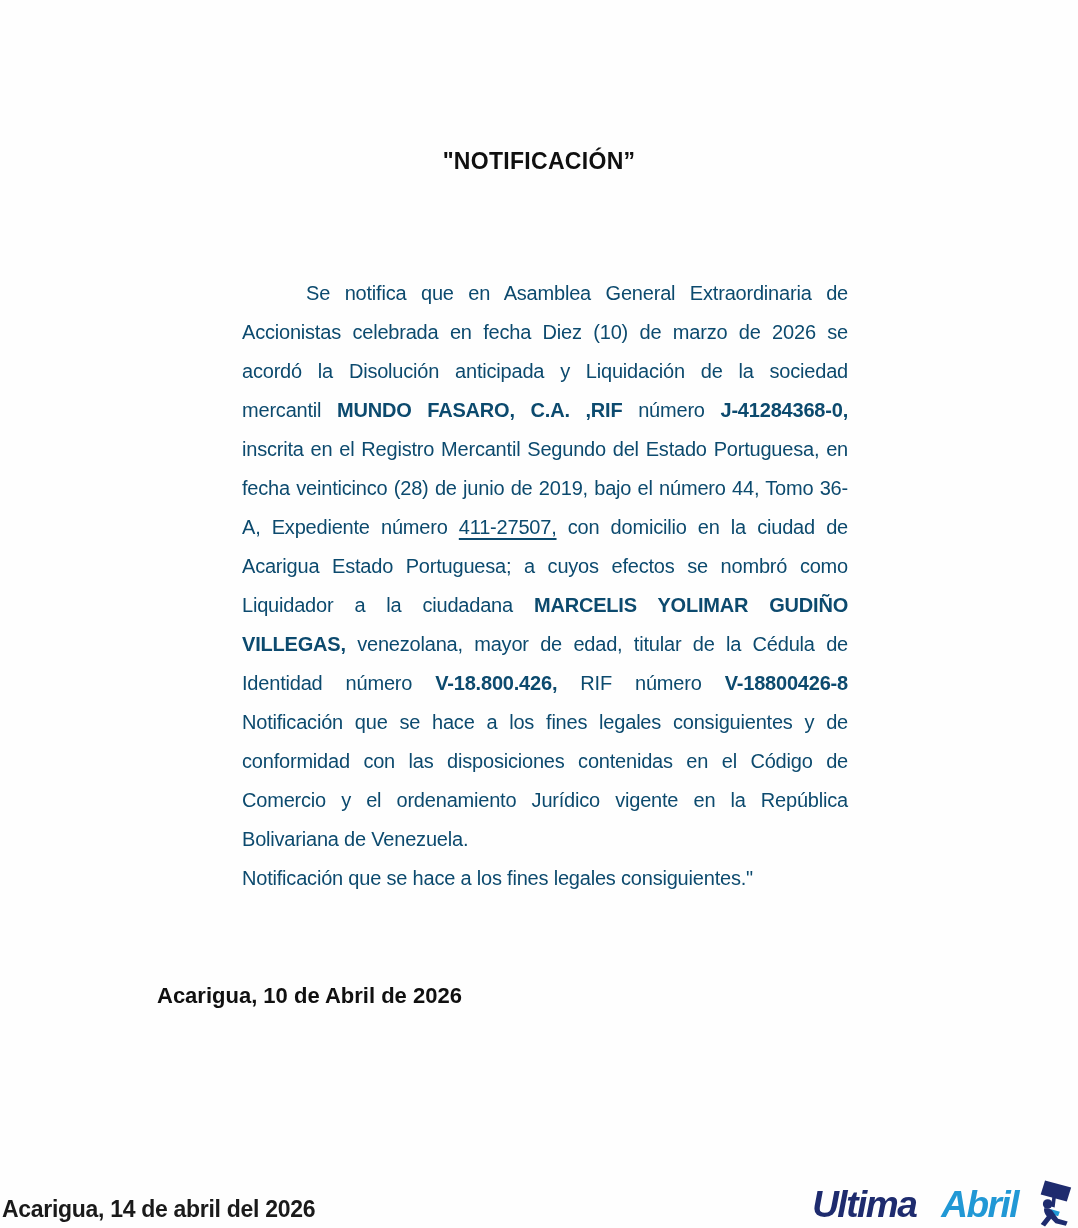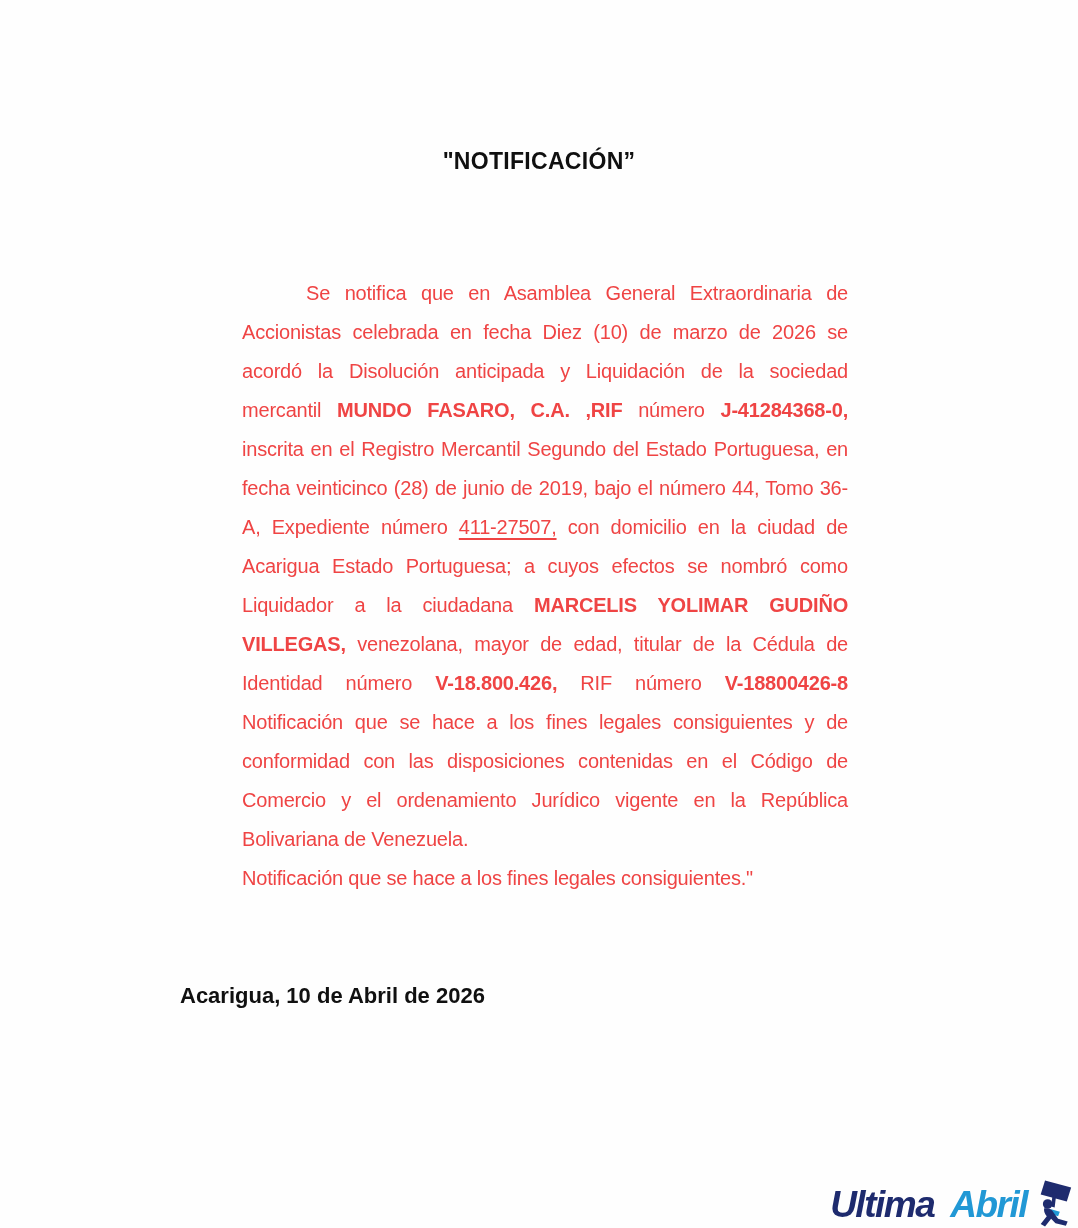--- a/index.html
+++ b/index.html
@@ -30,51 +30,50 @@
   }
   .doc-body {
     position: absolute;
     top: 274px;
     left: 242px;
     width: 606px;
     font-size: 20px;
     line-height: 39px;
     letter-spacing: -0.2px;
     text-align: justify;
-    color: #ef4444;
+    color: #0c4a6e;
   }
   .doc-body p.main { text-indent: 64px; }
   .doc-body .b { font-weight: 700; }
   .doc-body .u { text-decoration: underline; text-underline-offset: 4px; }
   .closing { text-align: left; }
   .doc-date {
     position: absolute;
     top: 983px;
     left: 157px;
     font-size: 22px;
     font-weight: 700;
     color: #101010;
-    margin-left: 23px;
   }
   .pub-date {
     position: absolute;
     top: 1196px;
     left: 2px;
     font-size: 23px;
     font-weight: 700;
     letter-spacing: -0.3px;
     color: #1a1a1a;
   }
   .logo {
     position: absolute;
     top: 1180px;
     right: 6px;
     display: flex;
     align-items: center;
-    gap: 9px;
+    gap: 18px;
     height: 48px;
   }
   .logo-text {
     font-family: "Liberation Sans", sans-serif;
     font-weight: 700;
     font-style: italic;
     font-size: 37px;
     letter-spacing: -1.5px;
     line-height: 1;
     white-space: nowrap;
@@ -89,20 +88,21 @@
 
   <div class="doc-title">"NOTIFICACIÓN”</div>
 
   <div class="doc-body">
     <p class="main"><span>Se notifica que en Asamblea General Extraordinaria de Accionistas celebrada en fecha Diez (10) de marzo de 2026 se acordó la Disolución anticipada y Liquidación de la sociedad mercantil </span><span class="b">MUNDO FASARO, C.A. ,RIF</span><span> número </span><span class="b">J-41284368-0,</span><span> inscrita en el Registro Mercantil Segundo del Estado Portuguesa, en fecha veinticinco (28) de junio de 2019, bajo el número 44, Tomo 36-A, Expediente número </span><span class="u">411-27507,</span><span> con domicilio en la ciudad de Acarigua Estado Portuguesa; a cuyos efectos se nombró como Liquidador a la ciudadana </span><span class="b">MARCELIS YOLIMAR GUDIÑO VILLEGAS,</span><span> venezolana, mayor de edad, titular de la Cédula de Identidad número </span><span class="b">V-18.800.426,</span><span> RIF número </span><span class="b">V-18800426-8</span><span> Notificación que se hace a los fines legales consiguientes y de conformidad con las disposiciones contenidas en el Código de Comercio y el ordenamiento Jurídico vigente en la República Bolivariana de Venezuela.</span></p>
     <p class="closing">Notificación que se hace a los fines legales consiguientes."</p>
   </div>
 
   <div class="doc-date">Acarigua, 10 de Abril de 2026</div>
 
+  <div class="pub-date">Acarigua, 14 de abril del 2026</div>
 
   <div class="logo">
     <span class="logo-text ultima" style="color: rgb(30, 43, 110);">Ultima</span>
     <span class="logo-text hora" style="color: rgb(33, 152, 213);">Abril</span>
     <svg class="runner-icon" viewBox="0 0 46 54" width="40" height="48" aria-hidden="true">
 
       <polygon points="15,0 45,8 40,24 10,16" fill="#1e2b6e"></polygon>
 
       <polygon points="24,14 28,15 26,31 22,30" fill="#1e2b6e"></polygon>
 

